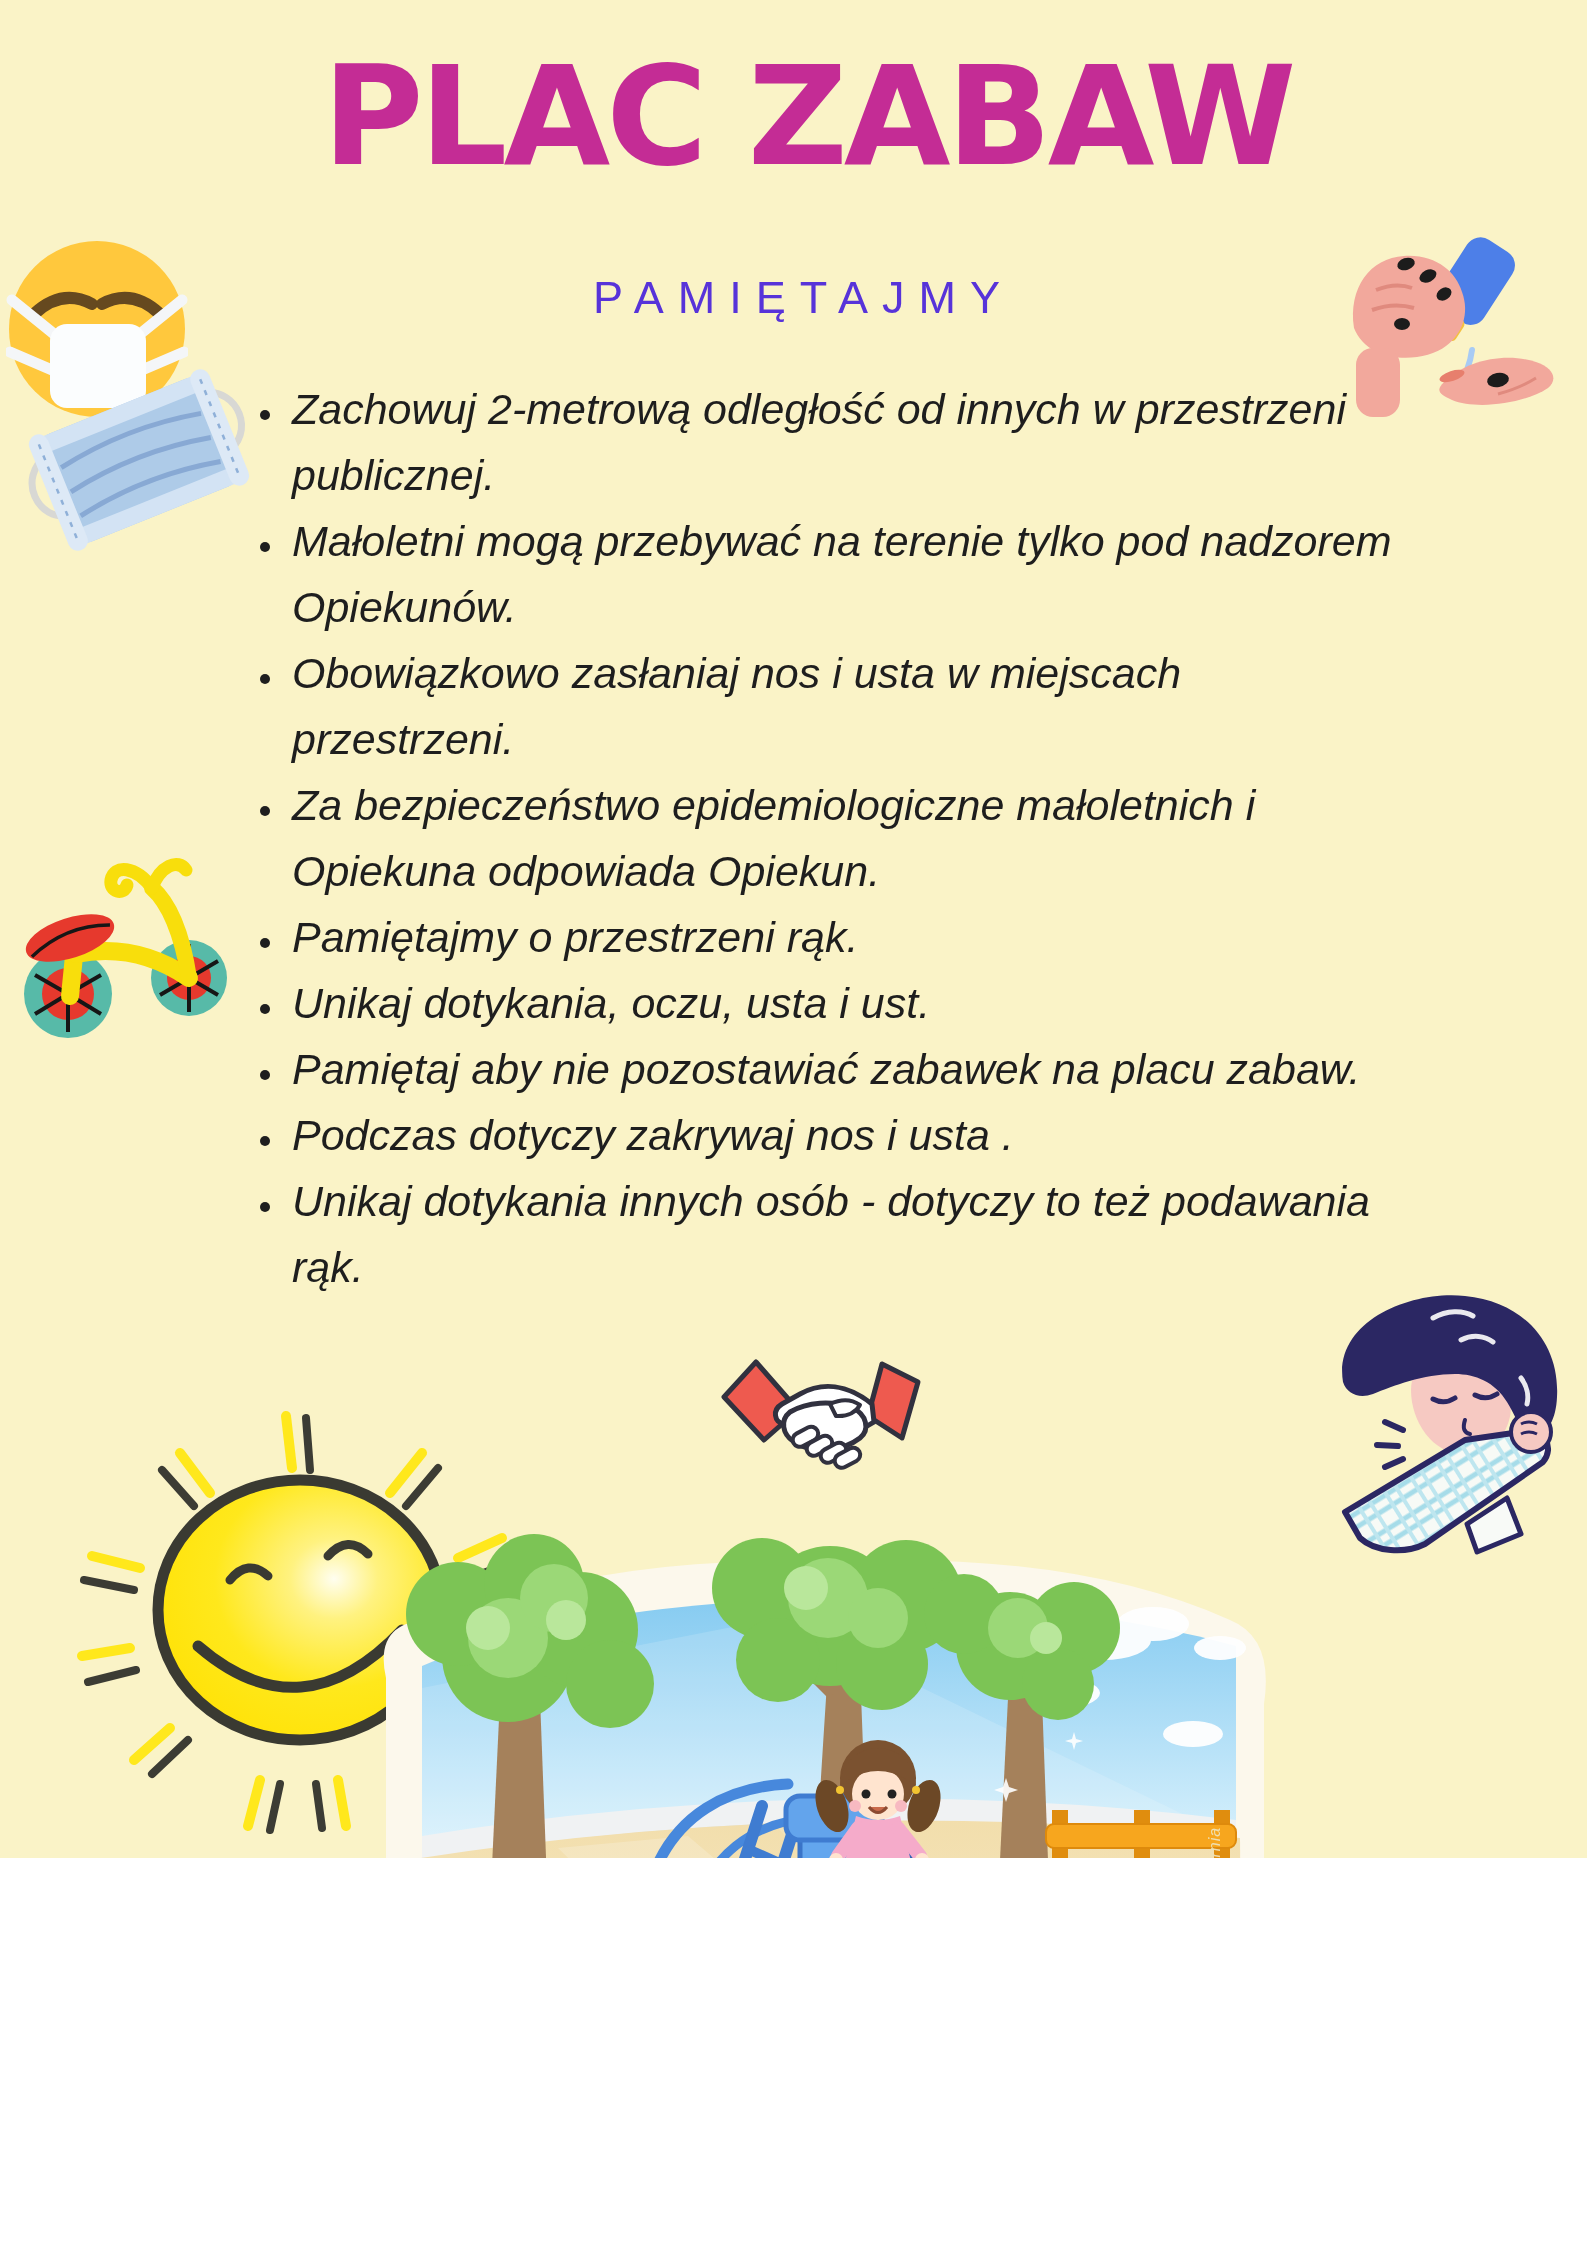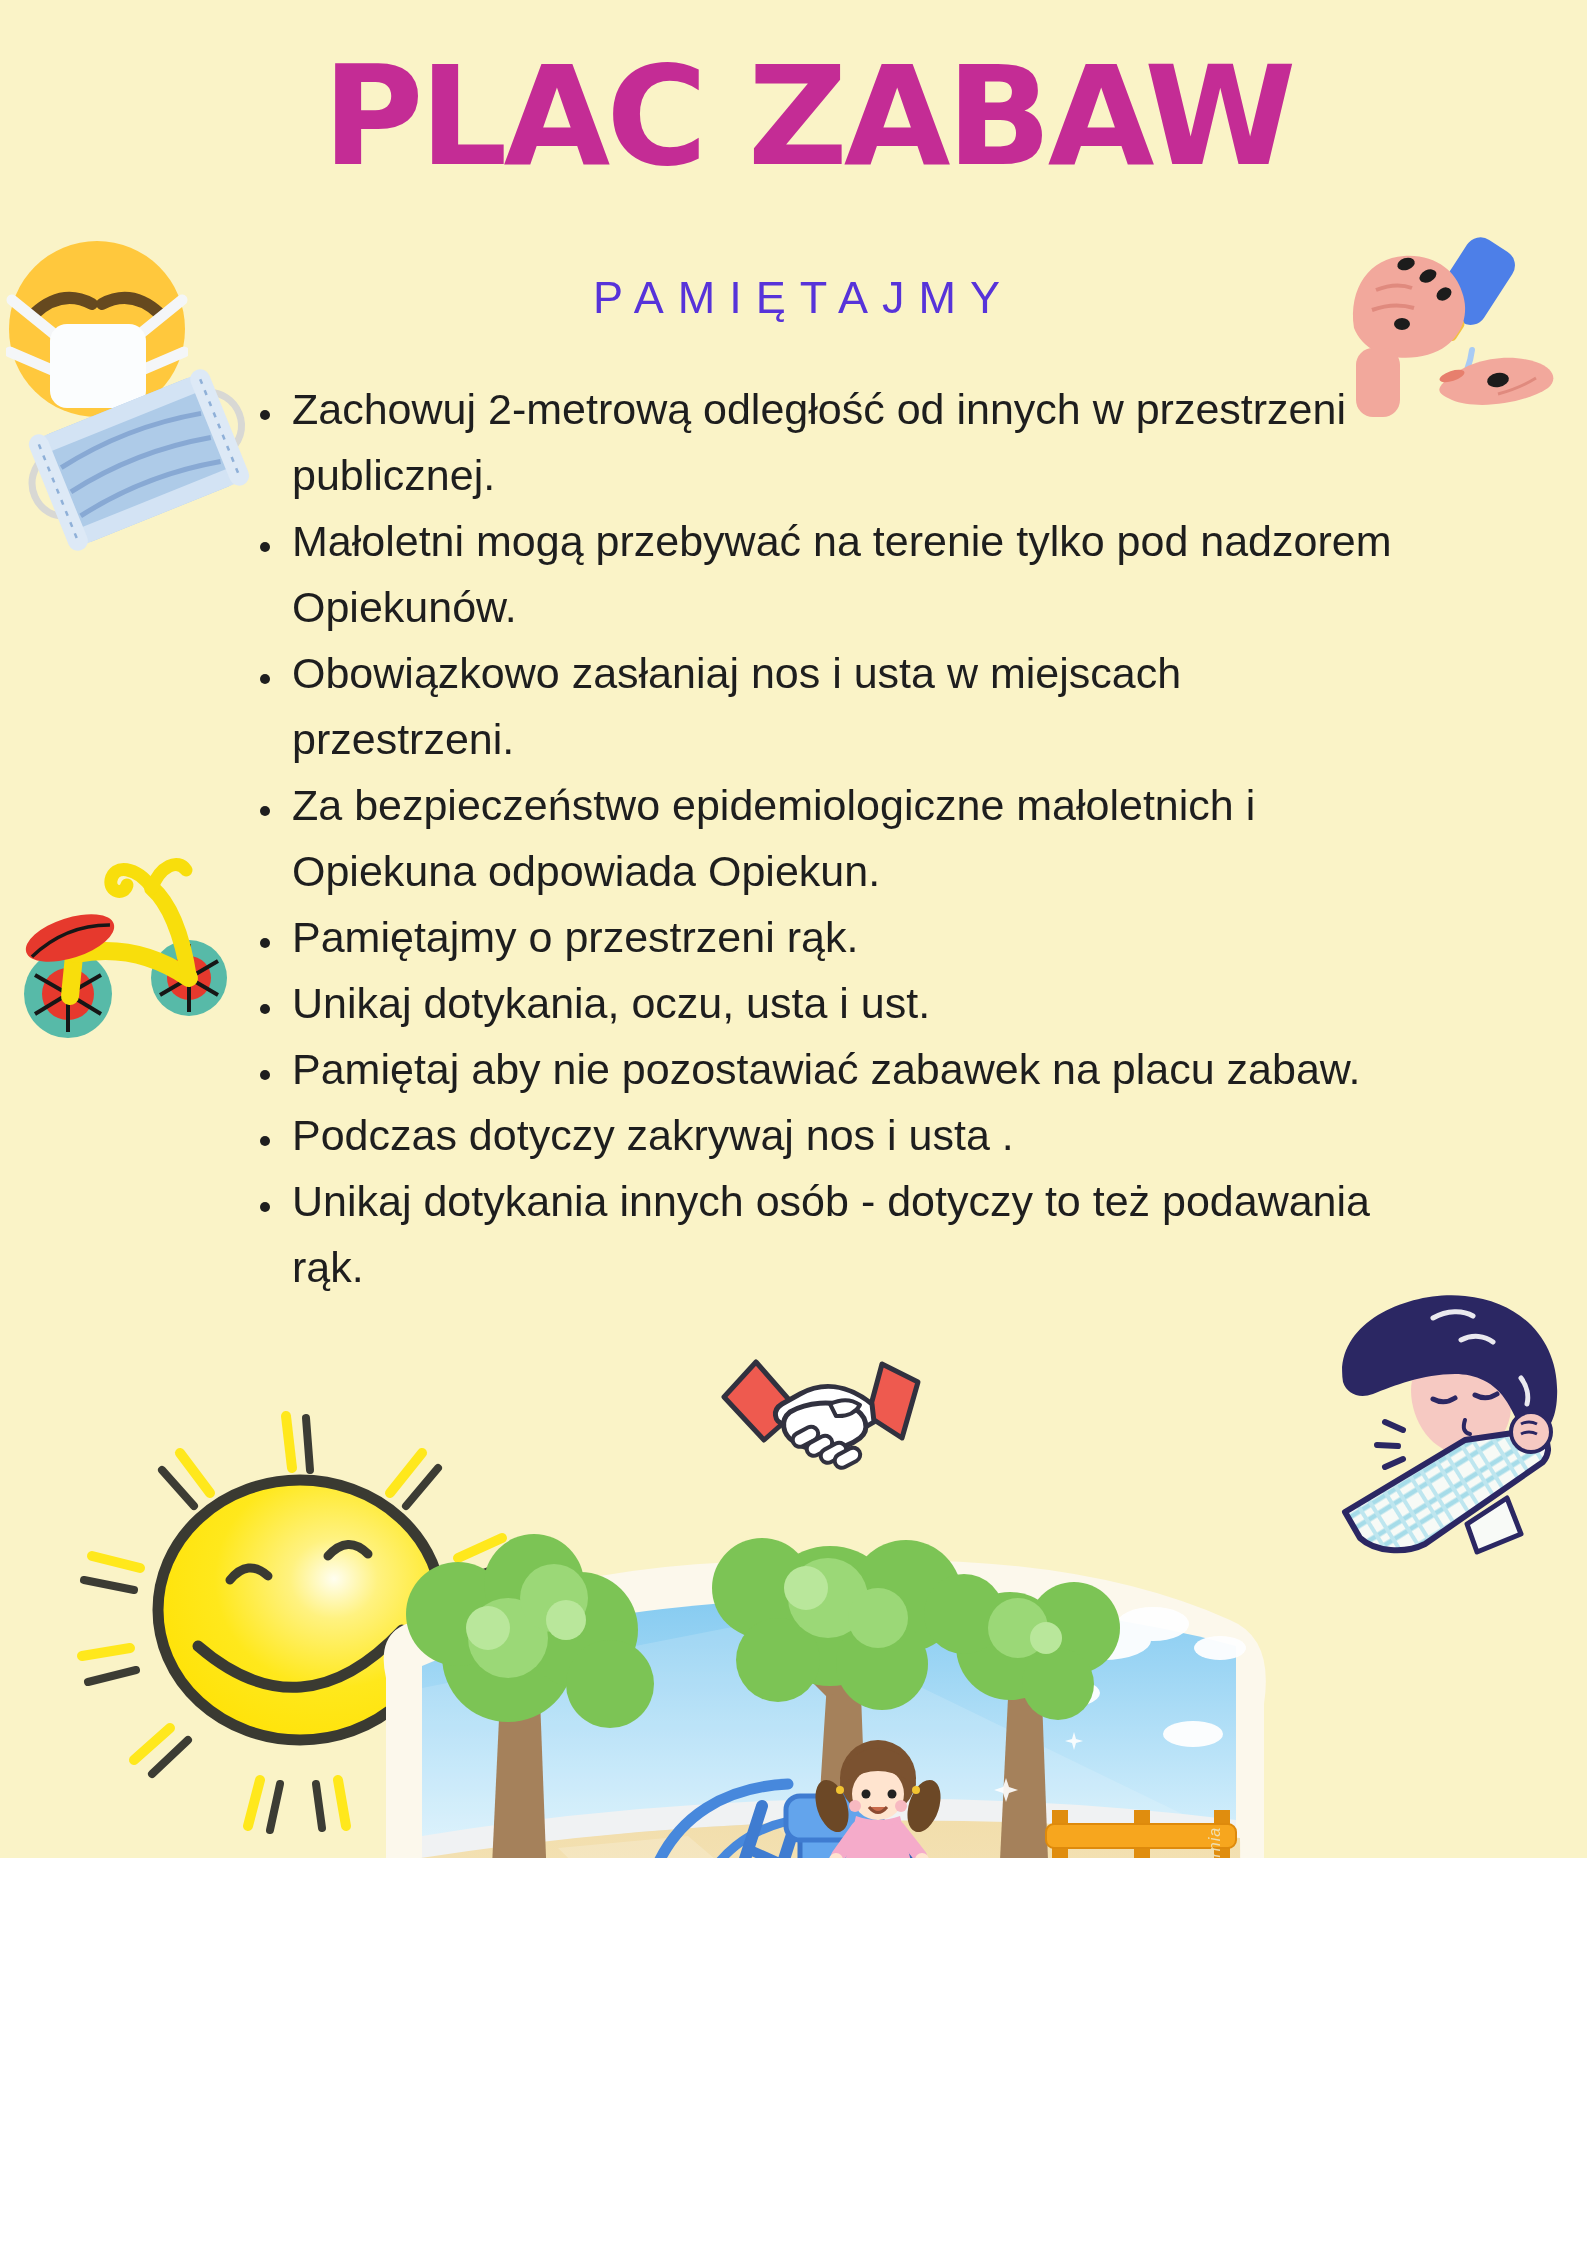--- a/index.html
+++ b/index.html
@@ -20,21 +20,21 @@
     text-align:center; transform:translateX(10px);
     font-size:45px; font-weight:400; letter-spacing:14px;
     color:#5733D9;
   }
   ul.rules{
     position:absolute; left:240px; top:376px; width:1128px;
     margin:0; padding:0 0 0 46px;
     font-size:43px; line-height:66px; color:#1E1E1E;
     list-style:disc outside;
   }
-  ul.rules li{ padding-left:6px; }
+  ul.rules li{ padding-left:6px;font-style:italic; }
   ul.rules li::marker{ color:#1E1E1E; font-size:0.75em; }
   .ill{ position:absolute; }
   .watermark{
     position:absolute; left:1206px; top:1760px; height:160px;
     writing-mode:vertical-rl; transform:rotate(180deg);
     font-size:16px; letter-spacing:1px; font-style:italic;
     color:#EEE2B8; opacity:.95;
   }
   .logo{
     position:absolute; left:0; right:0; top:2158px;

